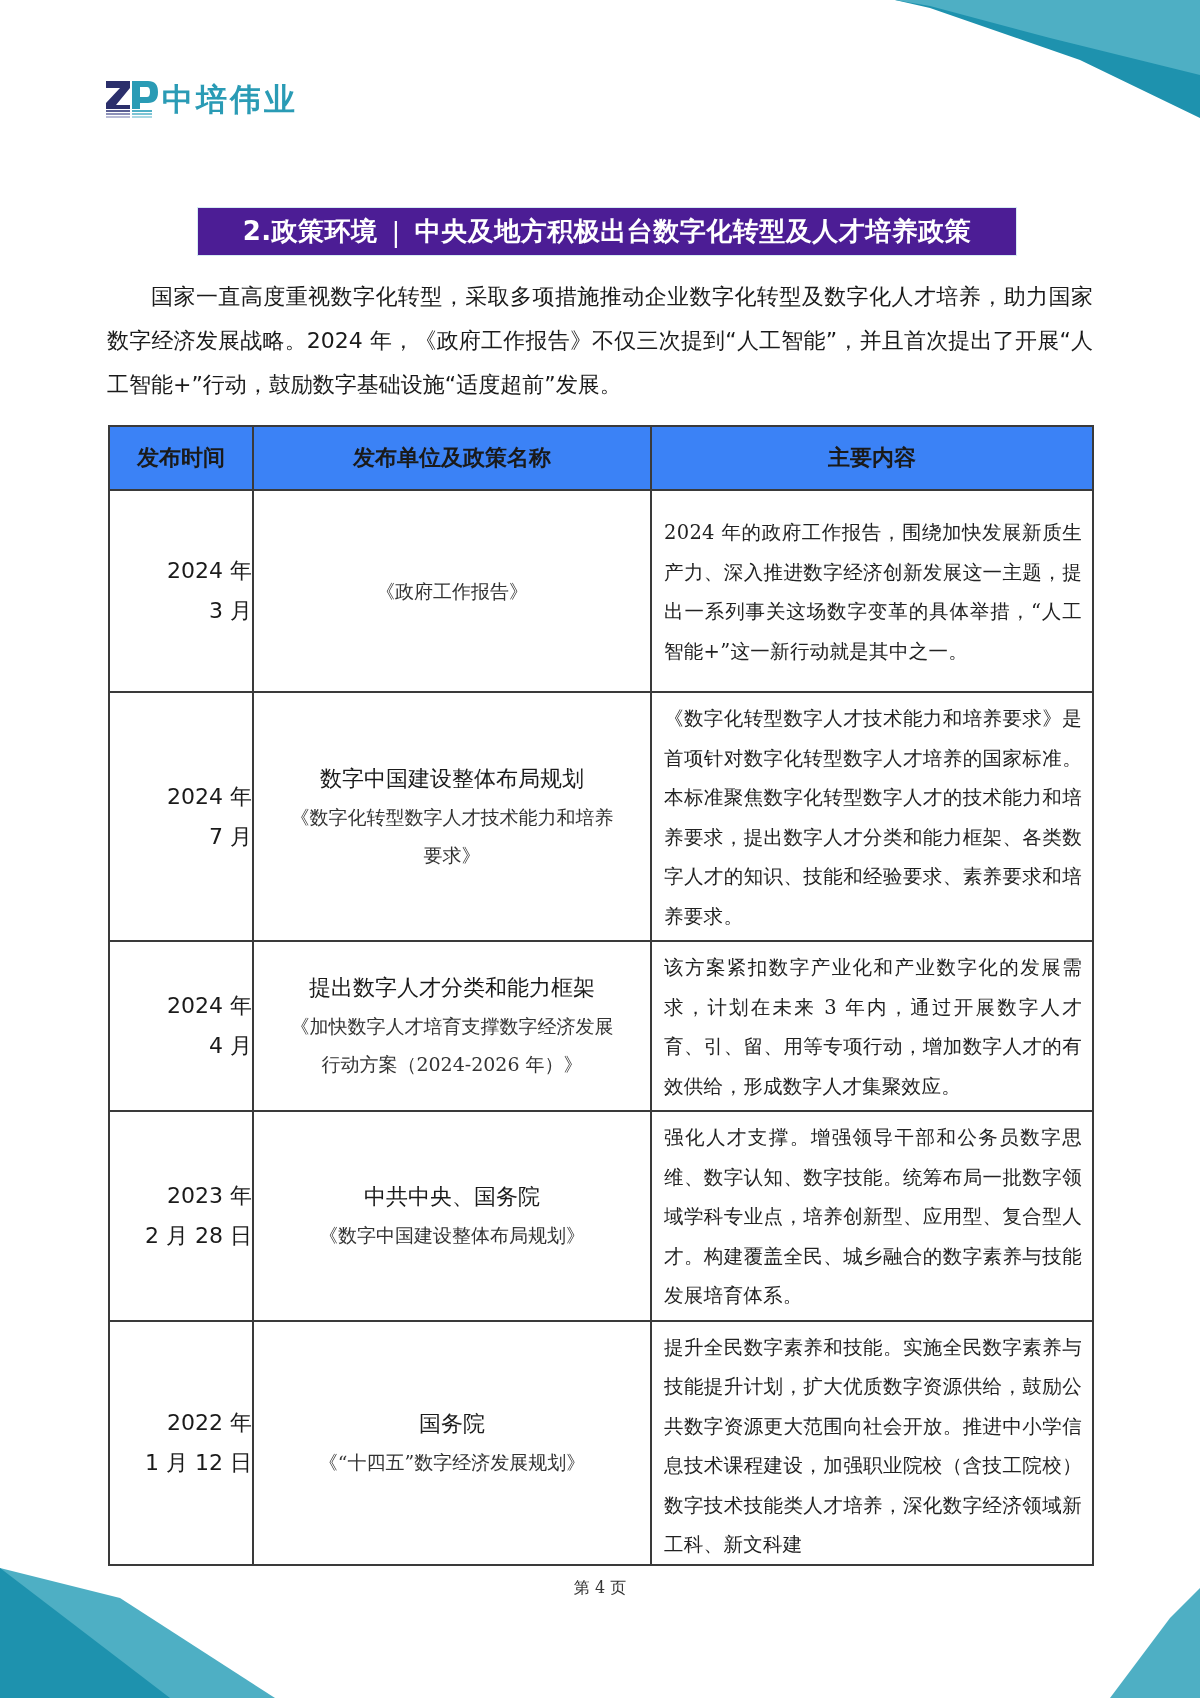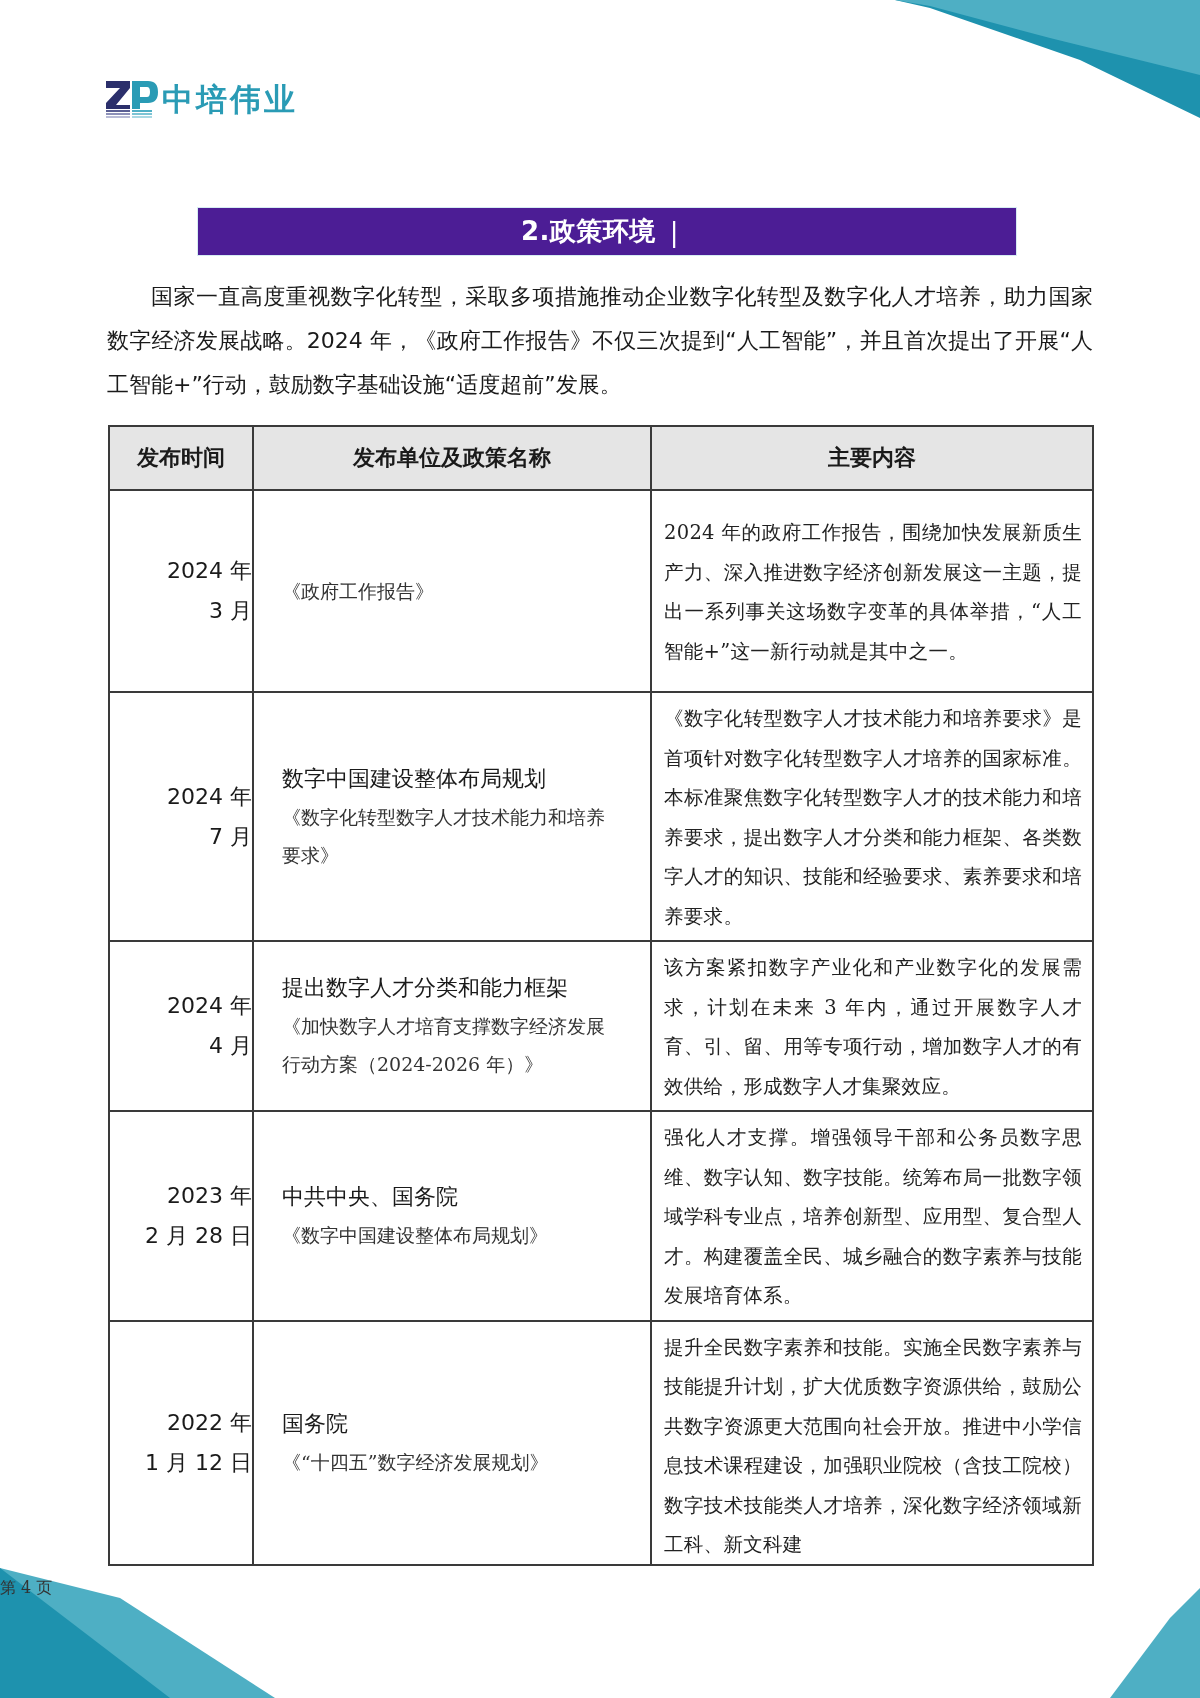--- a/index.html
+++ b/index.html
@@ -28,41 +28,41 @@
       font-size: 22px; line-height: 44px; color: #1a1a1a; text-align: justify;
       text-indent: 44px;
     }
 
     table.policy {
       position: absolute; left: 108px; top: 425px; width: 984px;
       border-collapse: collapse; table-layout: fixed;
     }
     table.policy th, table.policy td { border: 2px solid #3a3a3a; vertical-align: middle; }
     table.policy th {
-      background: #e5e5e5; height: 64px; font-size: 22px; font-weight: bold; color: #1a1a1a; text-align: center;
+      background: #3b82f6; height: 64px; font-size: 22px; font-weight: bold; color: #1a1a1a; text-align: center;
     }
     col.c1 { width: 144px; } col.c2 { width: 398px; } col.c3 { width: 442px; }
     td.date { text-align: right; font-size: 22px; line-height: 40px; color: #1a1a1a; }
-    td.issuer { text-align: left; padding: 0 28px; }
+    td.issuer { text-align: center; padding: 0 28px; }
     td.issuer .org { display: block; font-size: 22px; line-height: 38px; color: #1a1a1a; }
     td.issuer .doc { display: block; font-size: 19px; line-height: 38px; color: #333; font-family: "DejaVu Serif", "Liberation Serif", serif; }
     td.content {
       padding: 6px 10px 4px 12px; font-size: 19.5px; line-height: 39.5px; color: #222;
       font-family: "DejaVu Serif", "Liberation Serif", serif; text-align: justify; letter-spacing: 0.3px;
     }
     tr.r1 td { height: 202px; }
     tr.r2 td { height: 243px; }
     tr.r3 td { height: 163px; }
     tr.r4 td { height: 203px; }
     tr.r5 td { height: 243px; }
     tr.r5 td.content { vertical-align: top; overflow: hidden; }
     .clip { height: 232px; overflow: hidden; }
 
     .page-num {
-      position: absolute; left: 0; width: 1200px; top: 1578px; text-align: left;
+      position: absolute; left: 0; width: 1200px; top: 1578px; text-align: center;
       font-size: 16px; color: #333; font-family: "DejaVu Serif", serif;
     }
   </style>
 </head>
 <body>
 
 <svg class="deco deco-top" viewBox="0 0 420 130" preserveAspectRatio="none">
   <polygon points="115,0 420,0 420,118 300,60 150,8" fill="#1e92ae"></polygon>
   <polygon points="115,0 420,0 420,75 270,38 150,6" fill="#4eafc4"></polygon>
 </svg>
@@ -84,20 +84,21 @@
     <rect x="26" y="31" width="20" height="2" fill="#4fb0c6"></rect>
     <rect x="26" y="34" width="20" height="2" fill="#7cc4d4"></rect>
     <rect x="26" y="37" width="20" height="2" fill="#a9d8e3"></rect>
   </svg>
   <span class="logo-text">中培伟业</span>
 </div>
 
 <div class="section-title">
   <span>2.政策环境</span>
   <span class="sep">|</span>
+  <span>中央及地方积极出台数字化转型及人才培养政策</span>
 </div>
 
 <p class="intro">国家一直高度重视数字化转型，采取多项措施推动企业数字化转型及数字化人才培养，助力国家数字经济发展战略。2024 年，《政府工作报告》不仅三次提到“人工智能”，并且首次提出了开展“人工智能+”行动，鼓励数字基础设施“适度超前”发展。</p>
 
 <table class="policy">
   <colgroup>
       <col class="c1">
       <col class="c2">
       <col class="c3">
     </colgroup>

